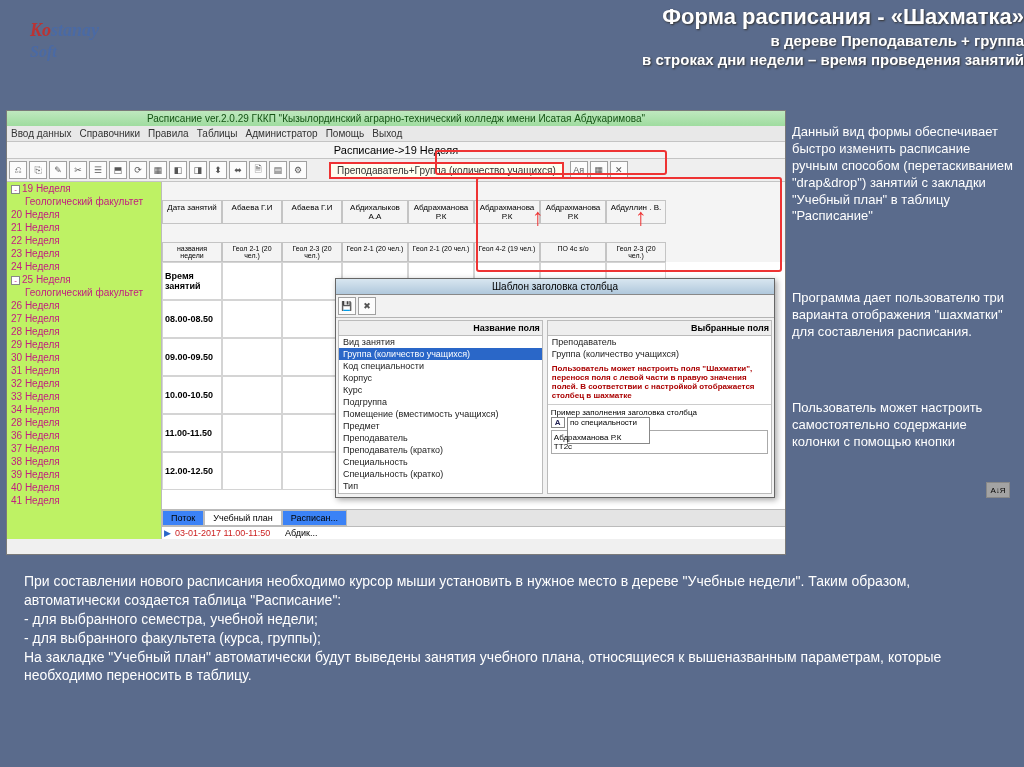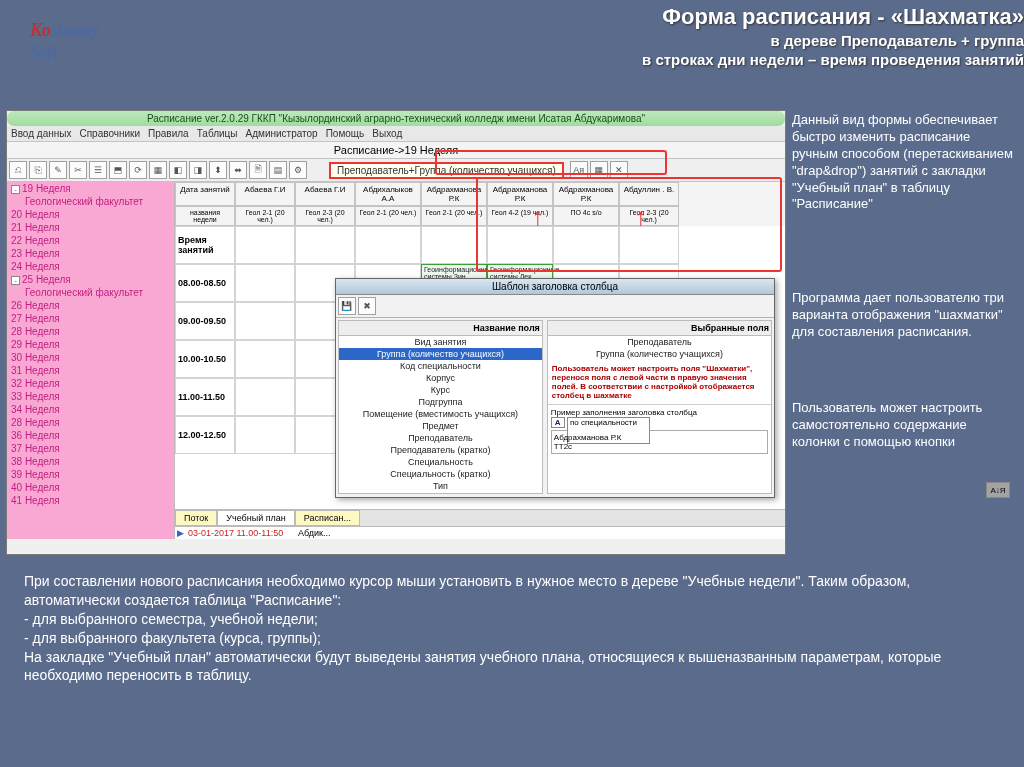--- a/index.html
+++ b/index.html
@@ -19,21 +19,21 @@
     position: absolute; left: 30px; top: 20px; font-family: Georgia, serif;
     font-style: italic; font-size: 18px; color: #b33; font-weight: bold;
   }
   .logo .blue { color: #4a6aa5; }
   .app {
     position: absolute; left: 6px; top: 110px; width: 780px; height: 445px;
     background: #f0f0f0; border: 1px solid #7a7a7a;
   }
   .app-title {
     background: linear-gradient(#bfe8bf,#9fdc9f); font-size: 10px; padding: 2px 15px;
-    color: #145214; text-align: center; border-radius: 7px;
+    color: #145214; text-align: center;
   }
   .app-menu {
     background: #e8e8e8; padding: 2px 4px; font-size: 10px; color: #333;
     display: flex; gap: 8px; border-bottom: 1px solid #c4c4c4;
   }
   .app-menu span { cursor: default; }
   .subtitle { text-align: center; font-size: 11px; padding: 2px; background: #f4f4f4; border-bottom: 1px solid #c4c4c4; }
   .toolbar {
     display: flex; gap: 2px; padding: 2px; background: #efefef;
     border-bottom: 1px solid #c4c4c4; flex-wrap: wrap; align-items: center;
@@ -42,71 +42,71 @@
     width: 18px; height: 18px; border: 1px solid #a0a0a0; background: #fcfcfc;
     font-size: 9px; display: inline-flex; align-items: center; justify-content: center;
     color: #555;
   }
   .mode-label {
     margin-left: 20px; font-size: 10px; padding: 1px 6px;
     border: 2px solid #e33; background: #fffff0; color: #333;
   }
   .body-row { display: flex; height: calc(100% - 86px); }
   .tree {
-    width: 168px; background: #f9a8d4; border-right: 1px solid #bbb;
+    width: 155px; background: #bef264; border-right: 1px solid #bbb;
     overflow: hidden; font-size: 10px; color: #c22080;
   }
   .tree-item { padding: 1px 4px; white-space: nowrap; }
   .tree-sub { padding-left: 18px; color: #c22080; }
   .tree .toggle { display:inline-block; width:9px; height:9px; border:1px solid #888; text-align:center; line-height:8px; margin-right:2px; font-size:8px; background:#fff; }
   .grid-area { flex: 1; display: flex; flex-direction: column; background: #fff; overflow: hidden; }
   .grid-head {
     display: grid;
     grid-template-columns: 60px 60px 60px 66px 66px 66px 66px 60px;
     font-size: 8px; background: #f4f4f4;
   }
-  .grid-head div { border: 1px solid #c4c4c4; padding: 2px; text-align: center; }
+  .grid-head div { border: 1px solid #c4c4c4; padding: 2px; text-align: center; margin-top: 18px; }
   .grid-rows {
     display: grid;
     grid-template-columns: 60px 60px 60px 66px 66px 66px 66px 60px;
     font-size: 8px;
   }
   .grid-rows div { border: 1px solid #d4d4d4; padding: 1px 2px; height: 38px; }
   .time-label { font-size: 9px; font-weight: bold; display:flex; align-items:center; }
   .lesson-cell {
     background: #eef8ee; border: 1px solid #39a039 !important;
     font-size: 7px; line-height: 1; color: #222;
   }
   .bottom-tabs {
     display: flex; gap: 0; background: #e4e4e4; font-size: 9px;
     border-top: 1px solid #bbb;
   }
   .bottom-tabs .tab {
-    padding: 2px 8px; border: 1px solid #bbb; background: #fef9c3;
+    padding: 2px 8px; border: 1px solid #bbb; background: #3b82f6;
   }
   .bottom-tabs .tab.active { background: #fff; }
   .bottom-row {
     display: flex; font-size: 9px; background: #fff; padding: 1px 2px;
     border-top: 1px solid #bbb;
   }
   .bottom-row .cell1 { width: 110px; color: #c22; }
   .dialog {
     position: absolute; left: 335px; top: 278px; width: 440px; height: 220px;
     background: #f2f2f2; border: 1px solid #666; box-shadow: 2px 2px 6px rgba(0,0,0,.35);
   }
   .dlg-title {
     background: linear-gradient(#d8e6f0,#b0c8dc); font-size: 10px; padding: 2px 4px; text-align:center;
     border-bottom: 1px solid #888;
   }
   .dlg-tool { display:flex; gap:2px; padding:2px; border-bottom:1px solid #b4b4b4; }
   .dlg-body { display: flex; height: calc(100% - 40px); }
   .dlg-col { flex: 1; display: flex; flex-direction: column; border: 1px solid #bbb; margin: 2px; background: #fff; }
   .dlg-col h4 { margin: 0; font-size: 9px; font-weight: bold; text-align: right; background: #eee; padding: 2px; border-bottom: 1px solid #bbb; }
   .dlg-list { font-size: 9px; color: #222; overflow: auto; flex: 1; }
-  .dlg-list div { padding: 1px 4px; text-align: center; }
+  .dlg-list div { padding: 1px 4px; }
   .dlg-list .sel { background: #2a67c8; color: #fff; }
   .right-box { font-size: 8px; color: #a00; font-weight: bold; padding: 4px; }
   .sample-row {
     font-size: 8px; padding: 3px; border-top: 1px solid #ccc;
   }
   .sample-row .A { display:inline-block; border:1px solid #888; padding:0 3px; background:#fff; font-weight:bold; color:#225; }
   .callout-red {
     position: absolute; border: 2px solid #e33; pointer-events: none;
     border-radius: 3px;
   }
@@ -327,21 +327,21 @@
       </div>
     </div>
   </div>
 </div>
 
 <div class="callout-red" style="left:435px;top:150px;width:232px;height:25px"></div>
 <div class="callout-red" style="left:476px;top:177px;width:306px;height:95px"></div>
 <div class="arrow-red" style="left:532px;top:205px">↑</div>
 <div class="arrow-red" style="left:635px;top:205px">↑</div>
 
-<div class="side-para" style="left:792px;top:112px;width:226px">Данный вид формы обеспечивает быстро изменить расписание ручным способом (перетаскиванием "drap&amp;drop") занятий с закладки "Учебный план" в таблицу "Расписание"</div>
+<div class="side-para" style="left:792px;top:124px;width:226px">Данный вид формы обеспечивает быстро изменить расписание ручным способом (перетаскиванием "drap&amp;drop") занятий с закладки "Учебный план" в таблицу "Расписание"</div>
 <div class="side-para" style="left:792px;top:290px;width:228px">Программа дает пользователю три варианта отображения "шахматки" для составления расписания.</div>
 <div class="side-para" style="left:792px;top:400px;width:226px">Пользователь может настроить самостоятельно содержание колонки с помощью кнопки</div>
 <div class="az-btn" style="left:986px;top:482px">A↓Я</div>
 
 <div class="bottom-para" style="white-space:pre-line">При составлении нового расписания необходимо курсор мыши установить в нужное место в дереве "Учебные недели". Таким образом, автоматически создается таблица "Расписание":
 - для выбранного семестра, учебной недели;
 - для выбранного факультета (курса, группы);
 На закладке "Учебный план" автоматически будут выведены занятия учебного плана, относящиеся к вышеназванным параметрам, которые необходимо переносить в таблицу.</div>
 
 </body></html>

